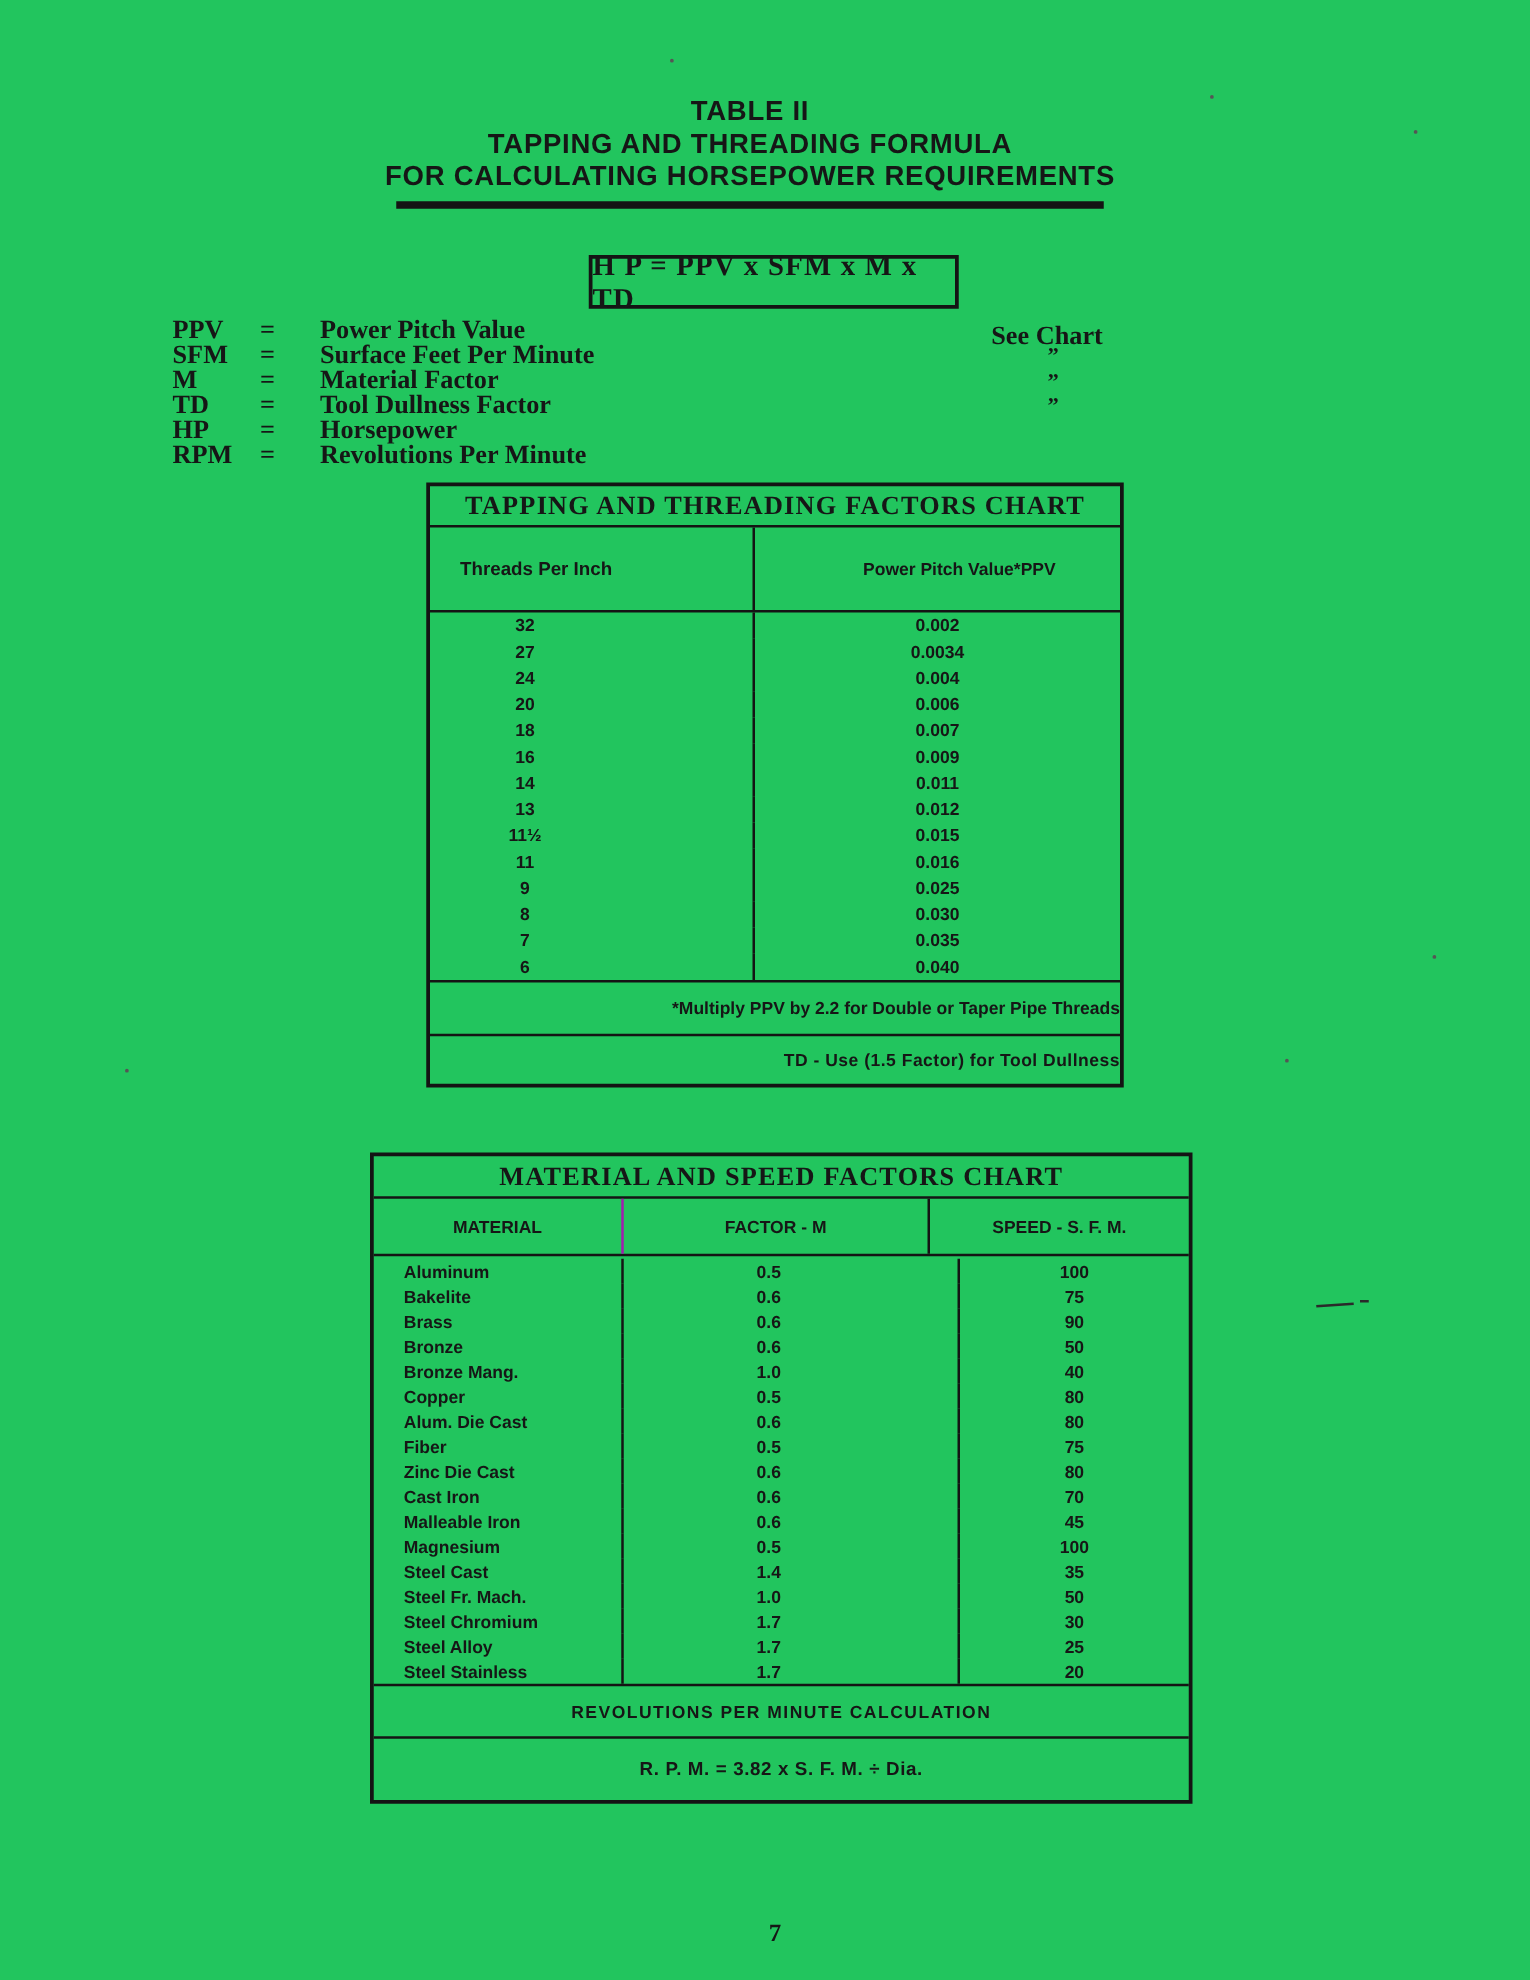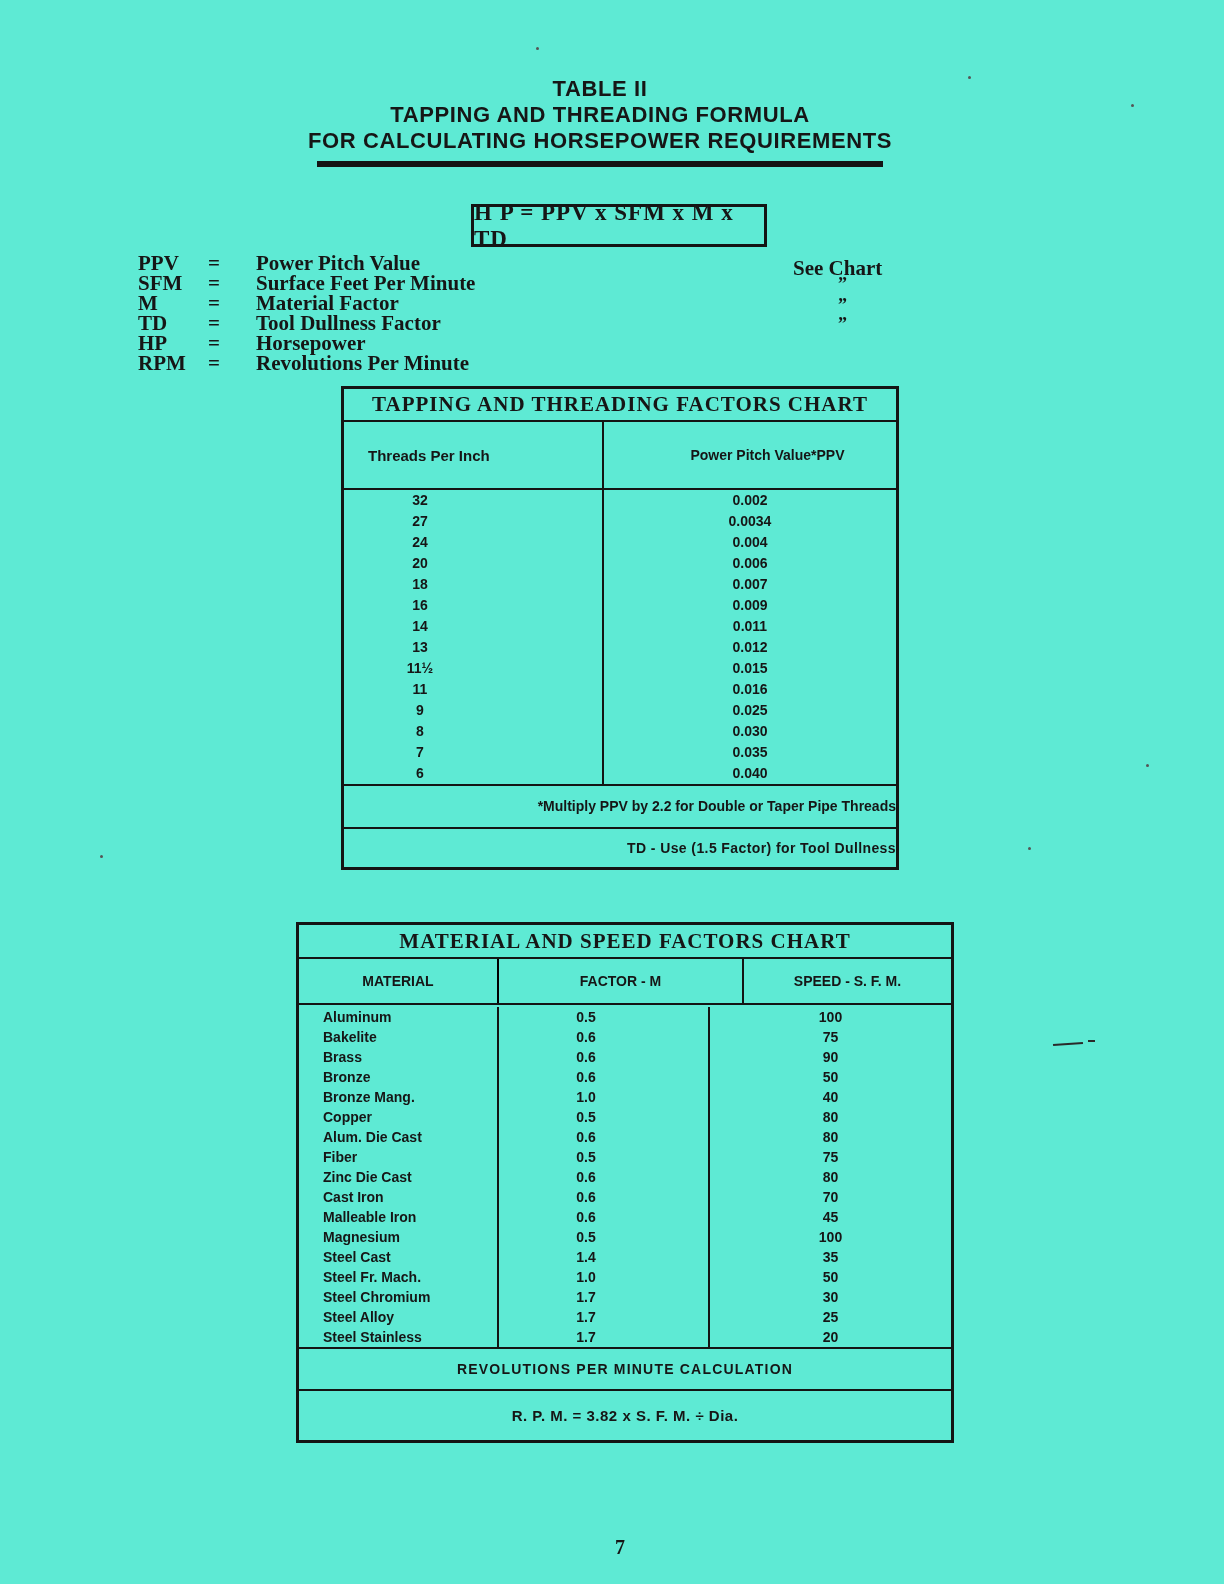--- a/index.html
+++ b/index.html
@@ -1,20 +1,20 @@
 <!DOCTYPE html>
 <html><head>
 <meta charset="utf-8">
 <style>
   html,body { margin:0; padding:0; background:#e8e8e8; }
   .page {
     position:relative;
     width:1224px; height:1584px;
     margin:0 auto;
-    background:#5eead4;
+    background:#22c55e;
     color:#161616;
     font-family:"Liberation Sans", sans-serif;
     overflow:hidden;
   }
 
   
   .title-block {
     position:absolute; top:76px; left:0; width:1200px;
     text-align:center;
     font-family:"Liberation Sans", sans-serif;
@@ -99,29 +99,29 @@
     border:3px solid #141414;
     box-sizing:border-box;
   }
   .t2-title {
     height:32px; line-height:32px; text-align:center;
     border-bottom:2px solid #141414;
     font-family:"Liberation Serif", serif;
     font-weight:bold; font-size:21px; letter-spacing:1px;
   }
   .t2-header { display:flex; height:44px; border-bottom:2px solid #141414; font-weight:bold; font-size:14px; }
-  .t2-h1 { width:200px; border-right:2px solid #000000; box-sizing:border-box;
+  .t2-h1 { width:200px; border-right:2px solid #a21caf; box-sizing:border-box;
            display:flex; align-items:center; justify-content:center; }
   .t2-h2 { width:245px; border-right:2px solid #141414; box-sizing:border-box;
            display:flex; align-items:center; justify-content:center; }
   .t2-h3 { flex:1; display:flex; align-items:center; justify-content:center; }
   .t2-row { display:flex; height:20px; line-height:20px; font-weight:bold; font-size:14px; }
   .t2-row:first-of-type { margin-top:2px; }
   .t2-c1 { width:200px; border-right:2px solid #141414; box-sizing:border-box; padding-left:24px; }
-  .t2-c2 { width:211px; border-right:2px solid #141414; box-sizing:border-box;
+  .t2-c2 { width:269px; border-right:2px solid #141414; box-sizing:border-box;
            text-align:center; padding-right:35px; }
   .t2-c3 { flex:1; text-align:center; }
   .t2-rpm-title {
     border-top:2px solid #141414; height:40px; line-height:40px;
     text-align:center; font-weight:bold; font-size:14px; letter-spacing:1.2px;
   }
   .t2-rpm-formula {
     border-top:2px solid #141414; height:49px; line-height:49px;
     text-align:center; font-weight:bold; font-size:15px; letter-spacing:0.5px;
   }

